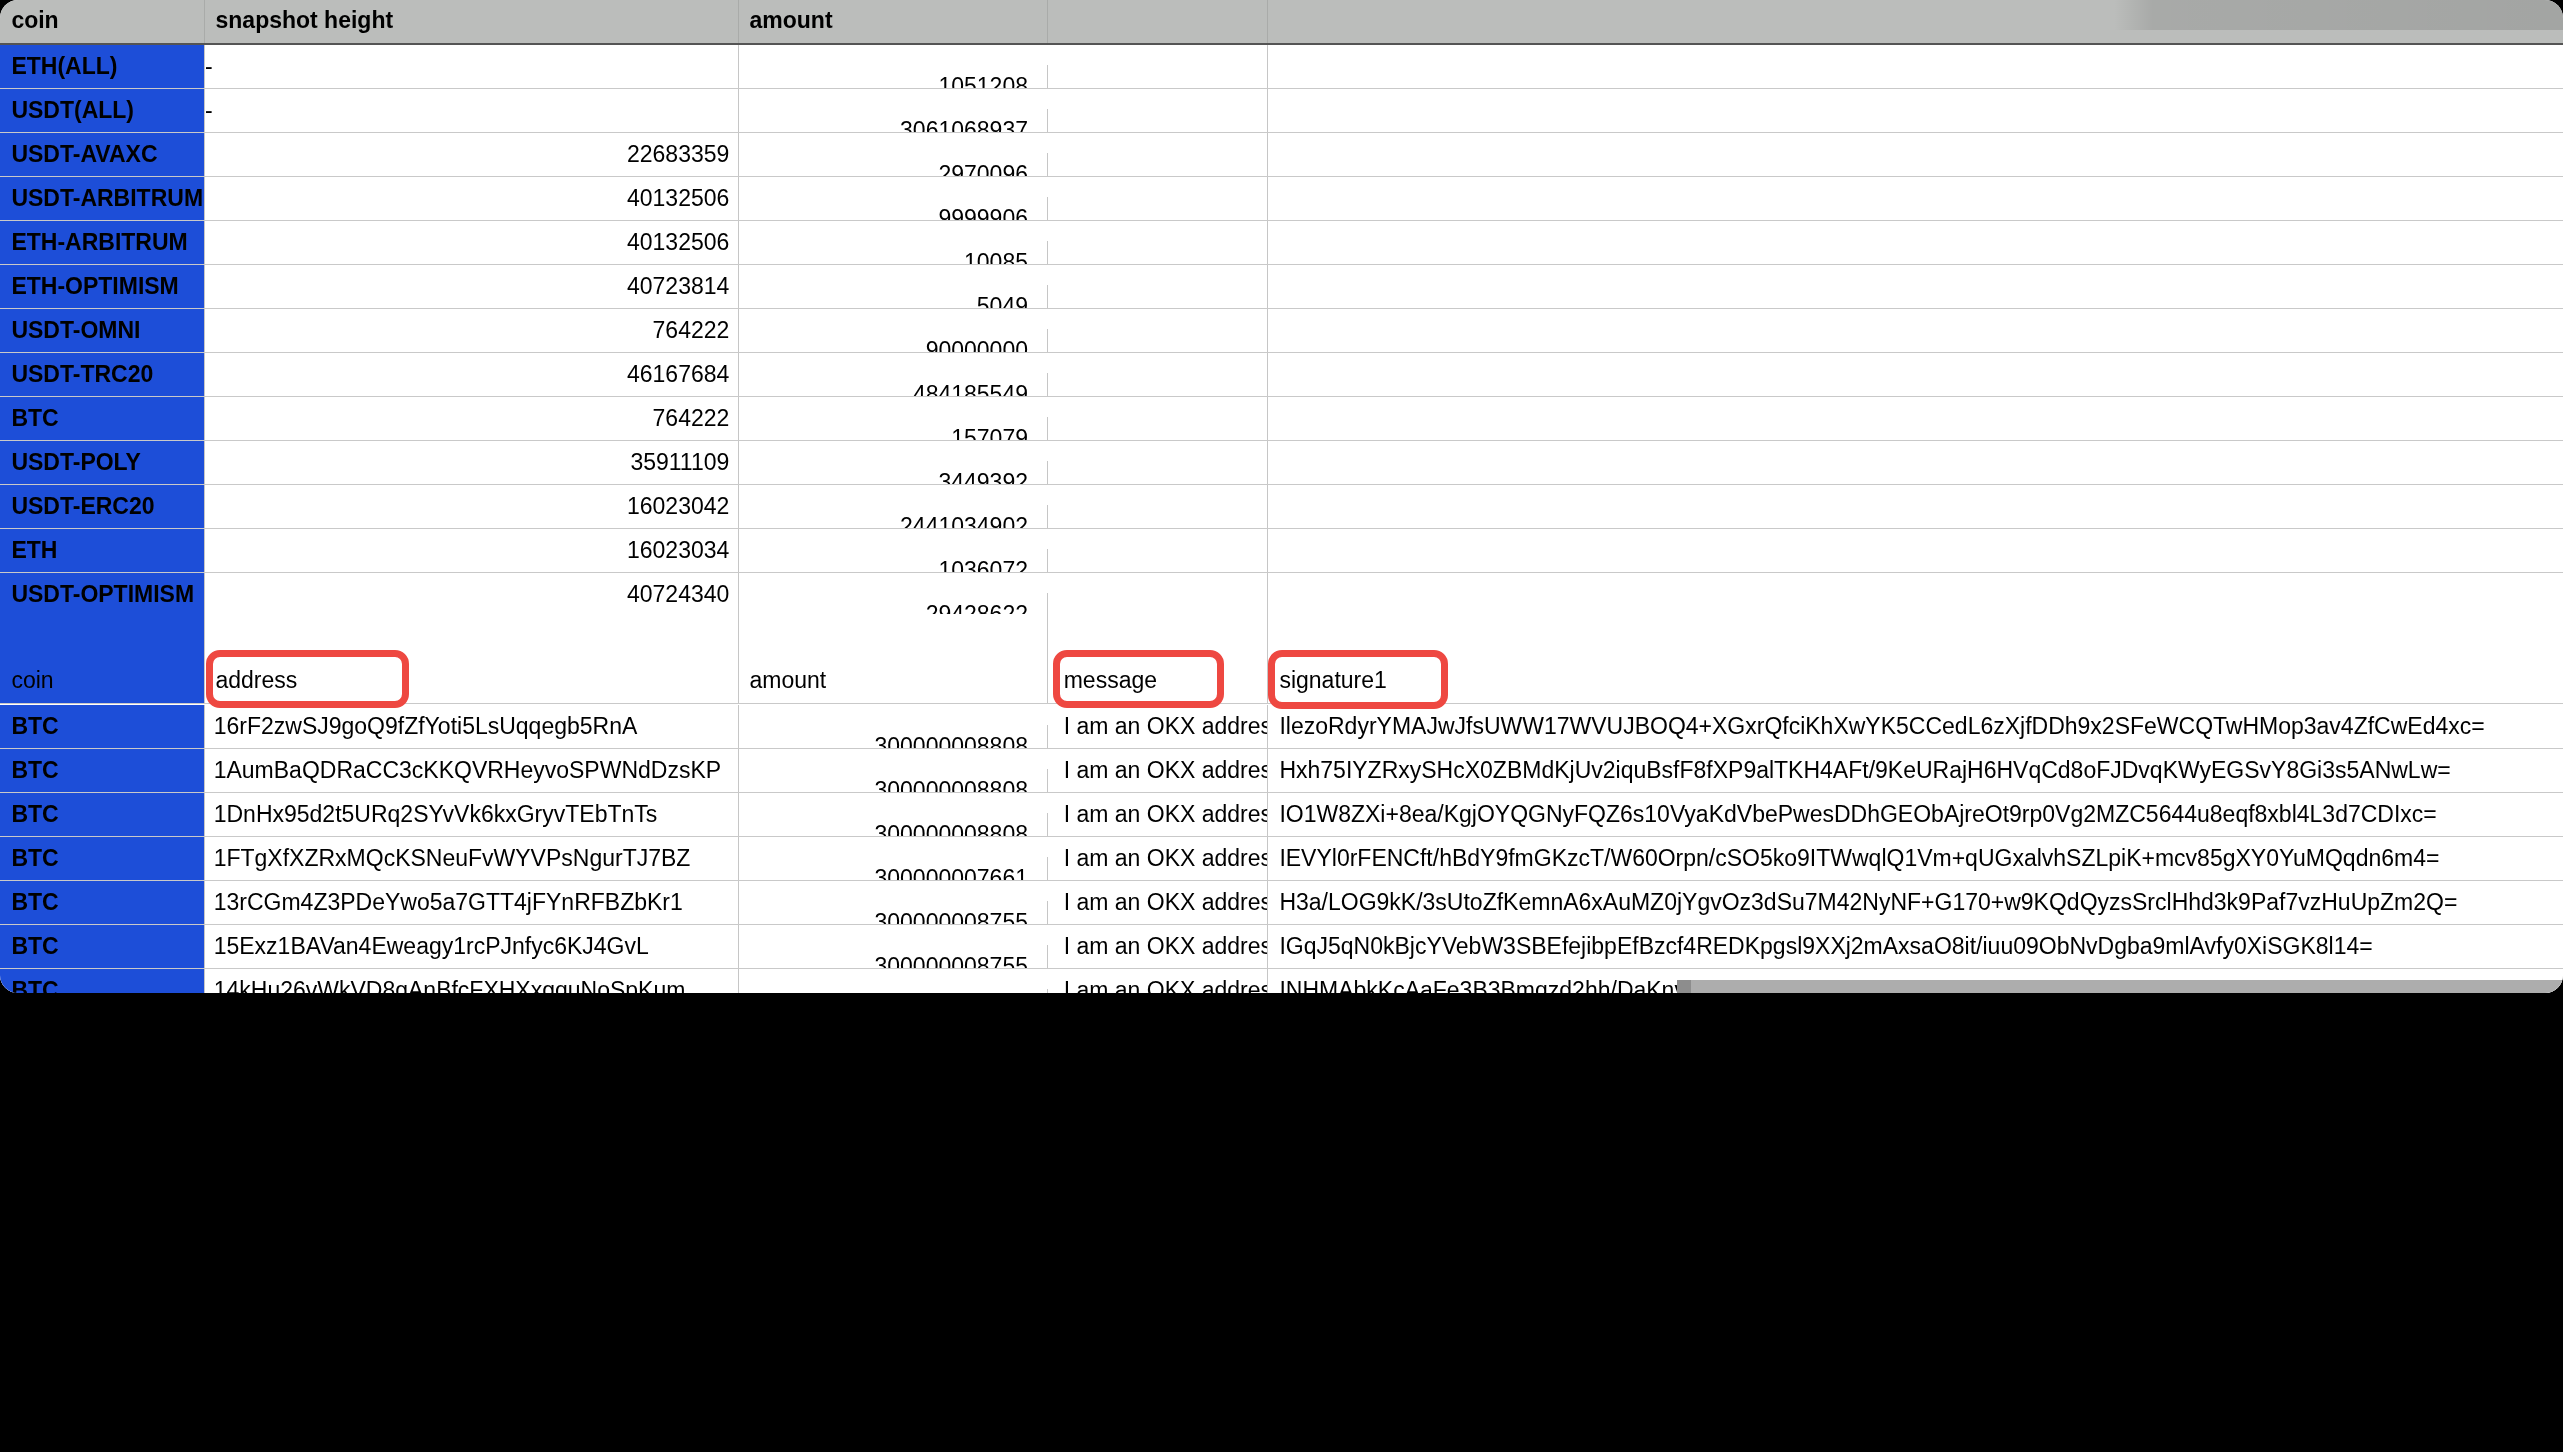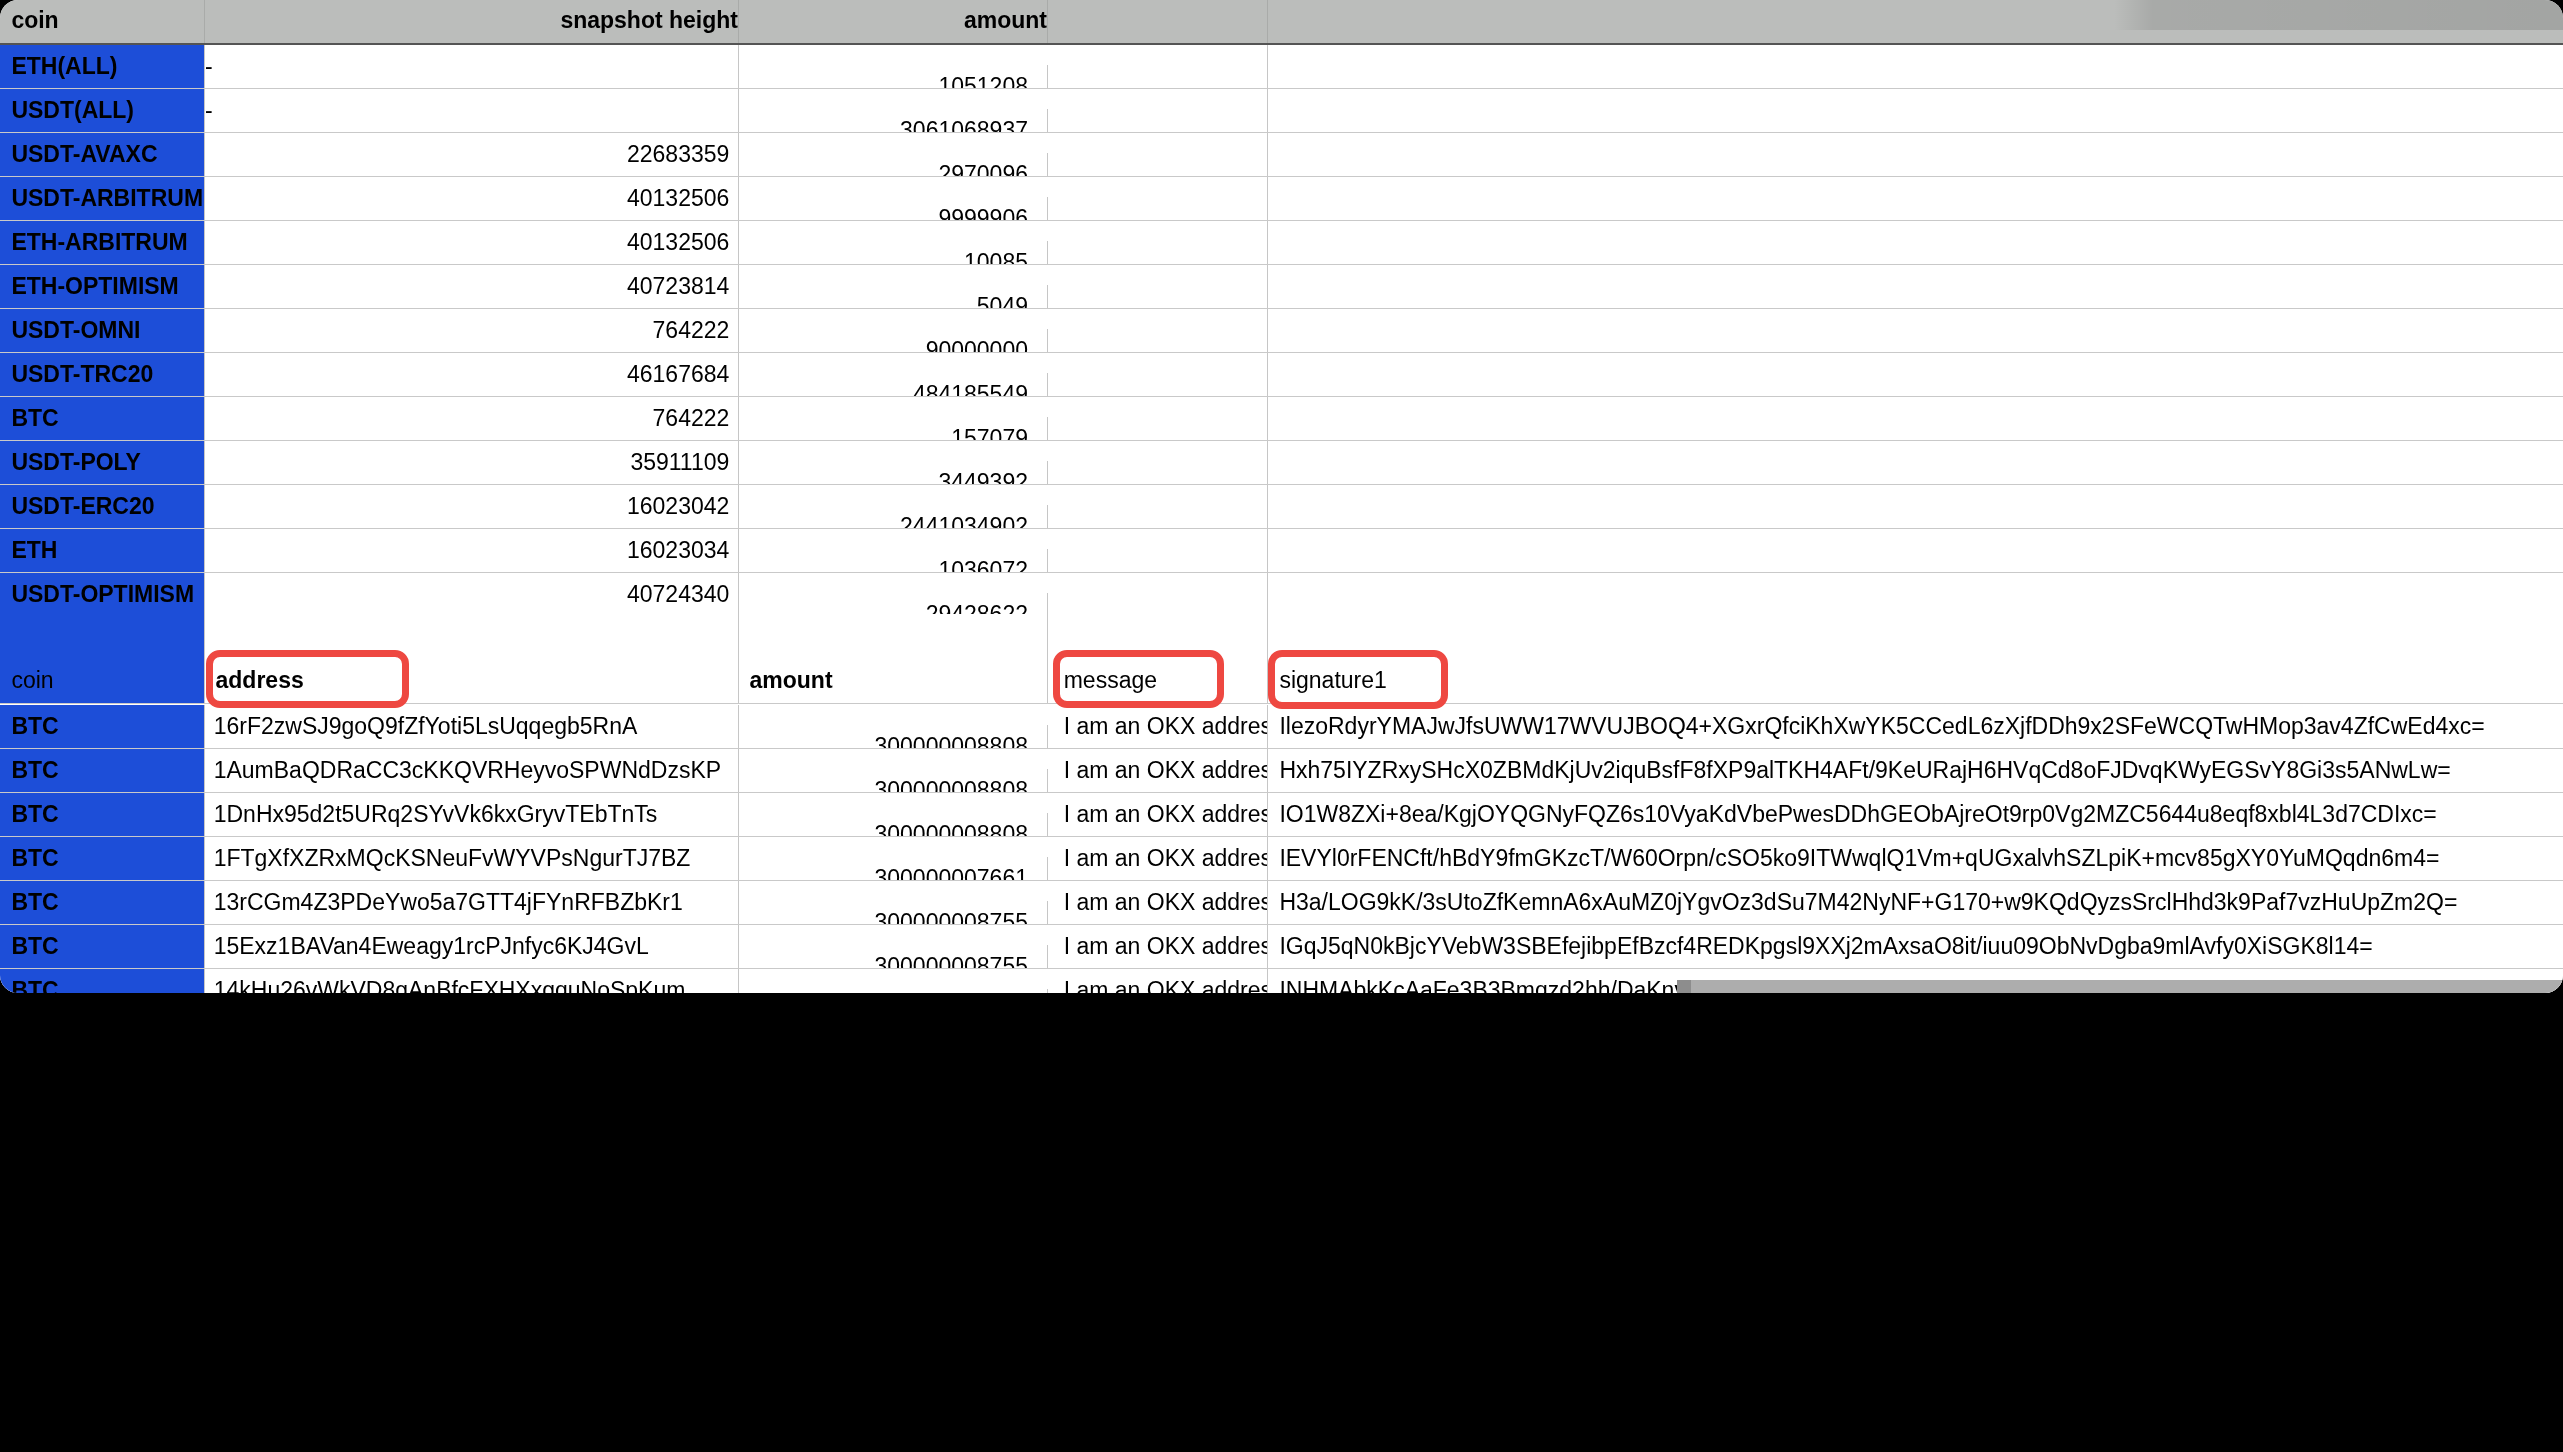--- a/index.html
+++ b/index.html
@@ -26,27 +26,27 @@
   .colE{flex:1;padding-left:11.4px;border-right:none;}
   .num{text-align:right;padding-left:0;}
   .colB.num{padding-right:8.7px;}
   .colC.num{padding-right:19px;margin-top:20px;}
   .header1{
     position:absolute;left:0;top:0;height:45px;
     background:#bbbdbb;border-bottom:2.6px solid #545454;font-weight:bold;
   }
   .header1 .cell{background:transparent;border-right:0.9px solid #a9aba9;line-height:41px;}
   .header1 .colE{border-right:none;}
-  .header1 .colB,.header1 .colC{padding-left:10.5px;text-align:right;}
+  .header1 .colB,.header1 .colC{padding-left:10.5px;}
   .t1body{position:absolute;left:0;top:45px;width:2563px;}
   .blank-row{position:absolute;left:0;top:614px;height:44px;}
   .header2{position:absolute;left:0;top:657px;height:47px;}
   .header2 .cell{line-height:46px;}
   .header2 .colA{font-weight:normal;}
-  .header2 .colB,.header2 .colC{padding-left:10.5px;font-weight:bold;}
+  .header2 .colB,.header2 .colC{padding-left:10.5px;}
   .t2body{position:absolute;left:0;top:705px;width:2563px;}
   .t2body .row{height:44px;}
   .redbox{
     position:absolute;box-sizing:border-box;
     border:7.9px solid #ee4841;border-radius:14px;background:transparent;z-index:5;
   }
   .box-address{left:206px;top:650px;width:203px;height:58px;}
   .box-message{left:1053px;top:650px;width:171px;height:58px;}
   .box-signature{left:1268px;top:650px;width:180px;height:59px;}
   .hscroll{

